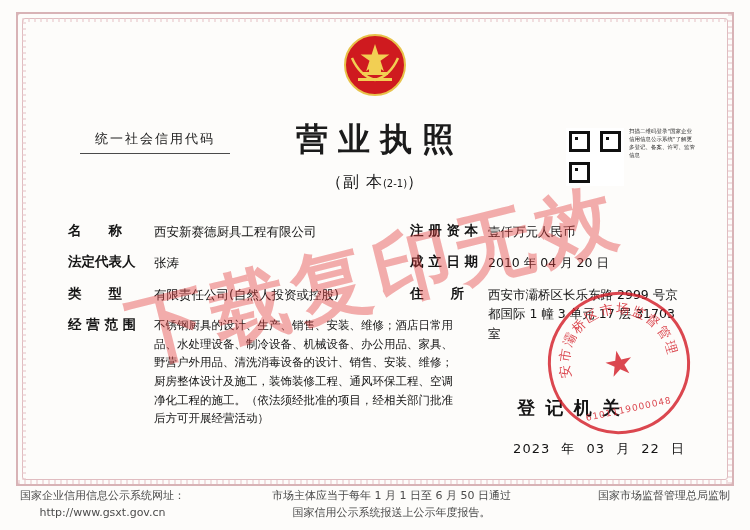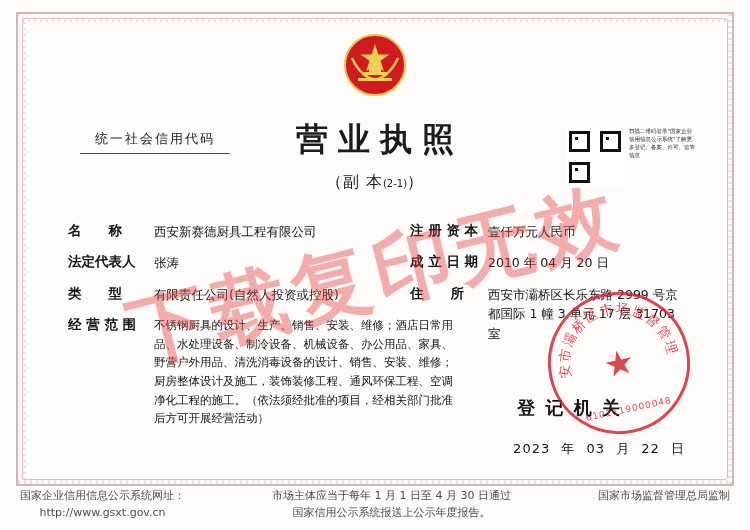--- a/index.html
+++ b/index.html
@@ -451,21 +451,21 @@
   </div>
 
   <div class="watermark">下载复印无效</div>
 
   <div class="footer">
     <div class="col">
       <div>国家企业信用信息公示系统网址：</div>
       <div style="text-align:center;">http://www.gsxt.gov.cn</div>
     </div>
     <div class="col center">
-      <div>市场主体应当于每年 1 月 1 日至 4 月 30 日通过</div>
+      <div>市场主体应当于每年 1 月 1 日至 6 月 50 日通过</div>
       <div>国家信用公示系统报送上公示年度报告。</div>
     </div>
     <div class="col right">
       <div>国家市场监督管理总局监制</div>
     </div>
   </div>
 
 </div>
 
 </body></html>

